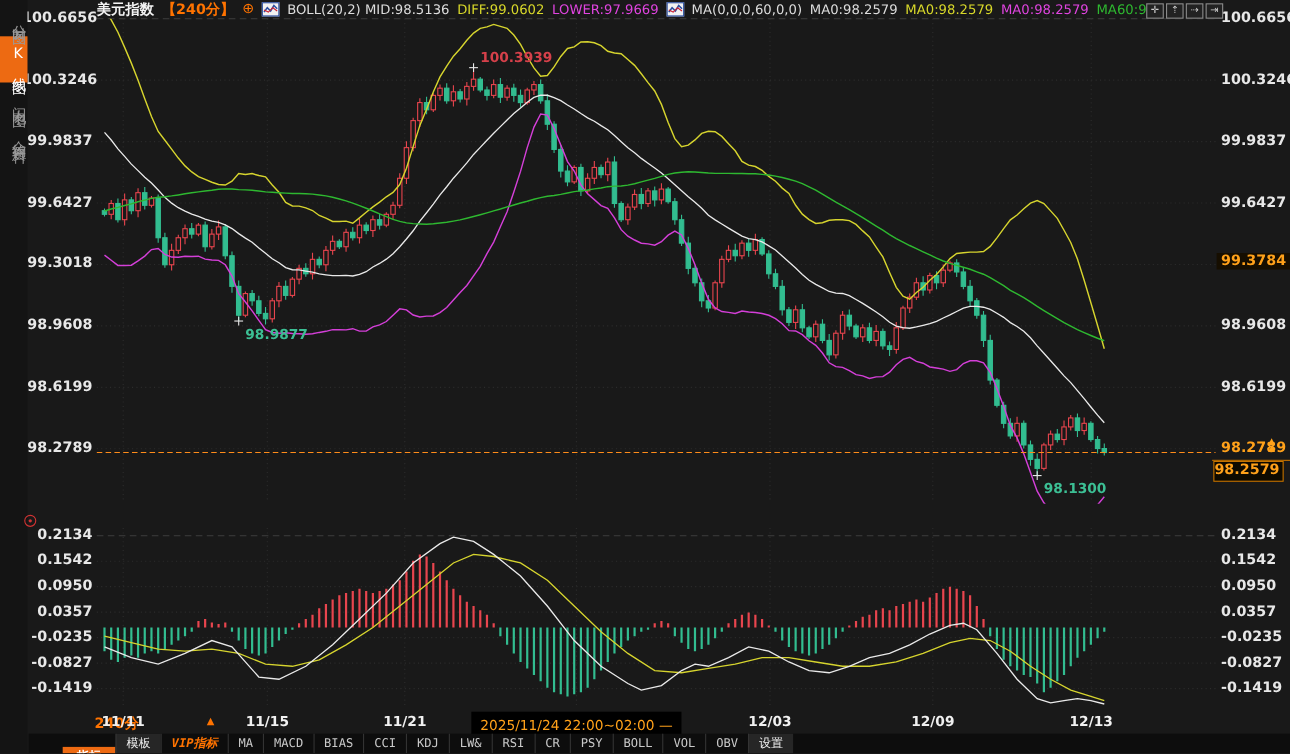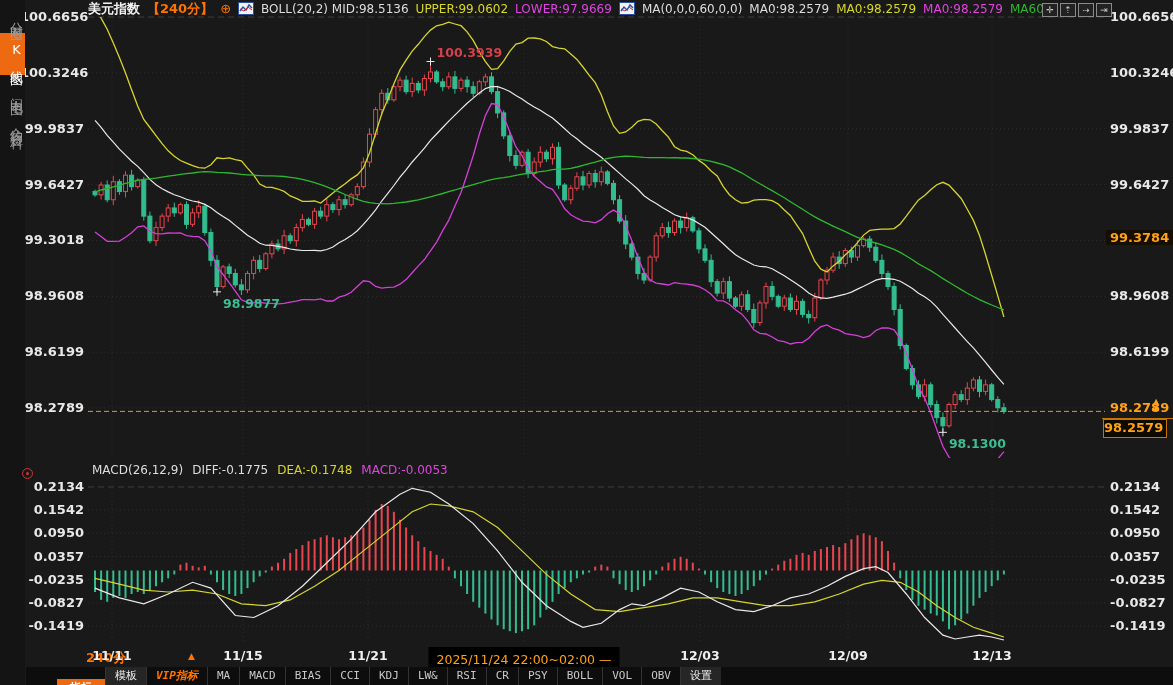--- a/index.html
+++ b/index.html
@@ -585,21 +585,21 @@
     <span class="title">美元指数</span>
     <span class="period">【240分】</span>
     <span class="oplus">⊕</span>
     <span class="legend-ic">
         <svg width="14" height="11">
           <polyline points="1,8 4,4 7,7 10,2 13,5" fill="none" stroke="#2b4ea0" stroke-width="1.4"></polyline>
           <polyline points="1,6 5,8 9,4 13,7" fill="none" stroke="#c23" stroke-width="1"></polyline>
         </svg>
       </span>
     <span>BOLL(20,2) MID:98.5136</span>
-    <span class="yel">UPPER:99.0602</span>
+    <span class="yel">DIFF:99.0602</span>
     <span class="mag">LOWER:97.9669</span>
     <span class="legend-ic">
         <svg width="14" height="11">
           <polyline points="1,8 4,4 7,7 10,2 13,5" fill="none" stroke="#2b4ea0" stroke-width="1.4"></polyline>
           <polyline points="1,6 5,8 9,4 13,7" fill="none" stroke="#c23" stroke-width="1"></polyline>
         </svg>
       </span>
     <span>MA(0,0,0,60,0,0)</span>
     <span>MA0:98.2579</span>
     <span class="yel">MA0:98.2579</span>
@@ -652,26 +652,20 @@
       <div class="ax axr" style="top: 618.002px;">-0.1419</div>
     </div>
 
   <div class="badge">99.3784</div>
   <div class="lvl-orange">98.2789</div>
   <div class="alert-ic">▲<br>▲</div>
   <div class="px-underline"></div>
   <div class="px-box">98.2579</div>
 
   <span class="locate"></span>
-  <div class="mhdr">
-    <span>MACD(26,12,9)</span>
-    <span>DIFF:-0.1775</span>
-    <span class="yel" style="color:#d6d42e">DEA:-0.1748</span>
-    <span style="color:#e044e0">MACD:-0.0053</span>
-  </div>
 
   <div class="xrow">
     <span class="xperiod">240分</span>
     <span class="xarrow">▲</span>
     <span class="xhl" id="xhl" style="left: 498px;">2025/11/24 22:00~02:00 —</span>
   <span class="xtick" style="left: 86px;">11/11</span>
       <span class="xtick" style="left: 217px;">11/15</span>
       <span class="xtick" style="left: 342px;">11/21</span>
       <span class="xtick" style="left: 674px;">12/03</span>
       <span class="xtick" style="left: 822px;">12/09</span>

